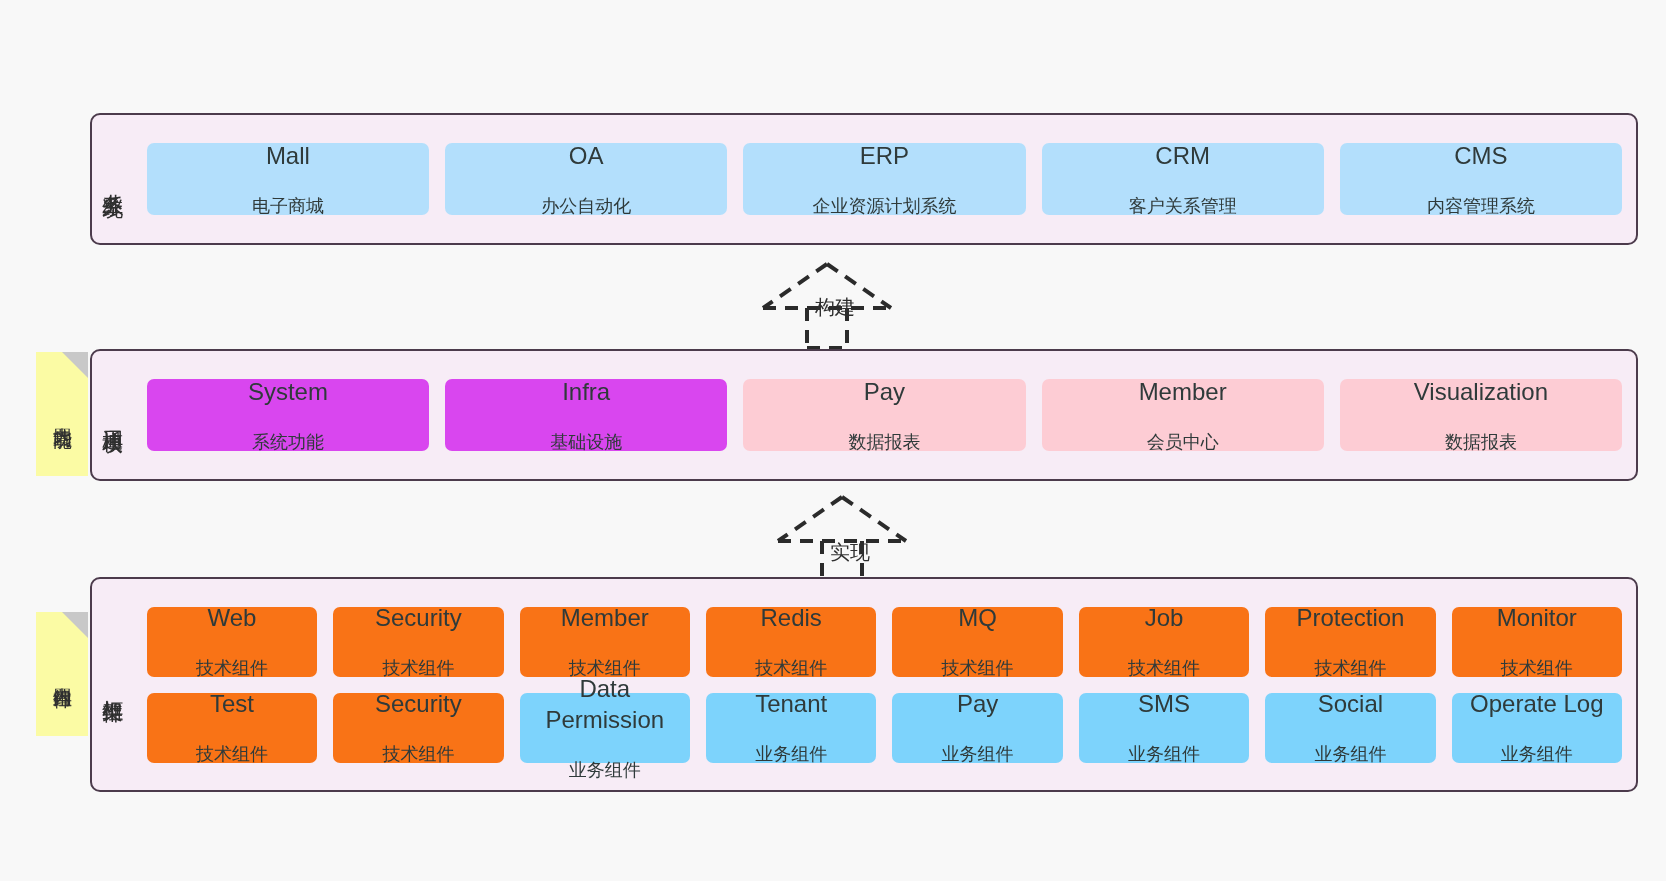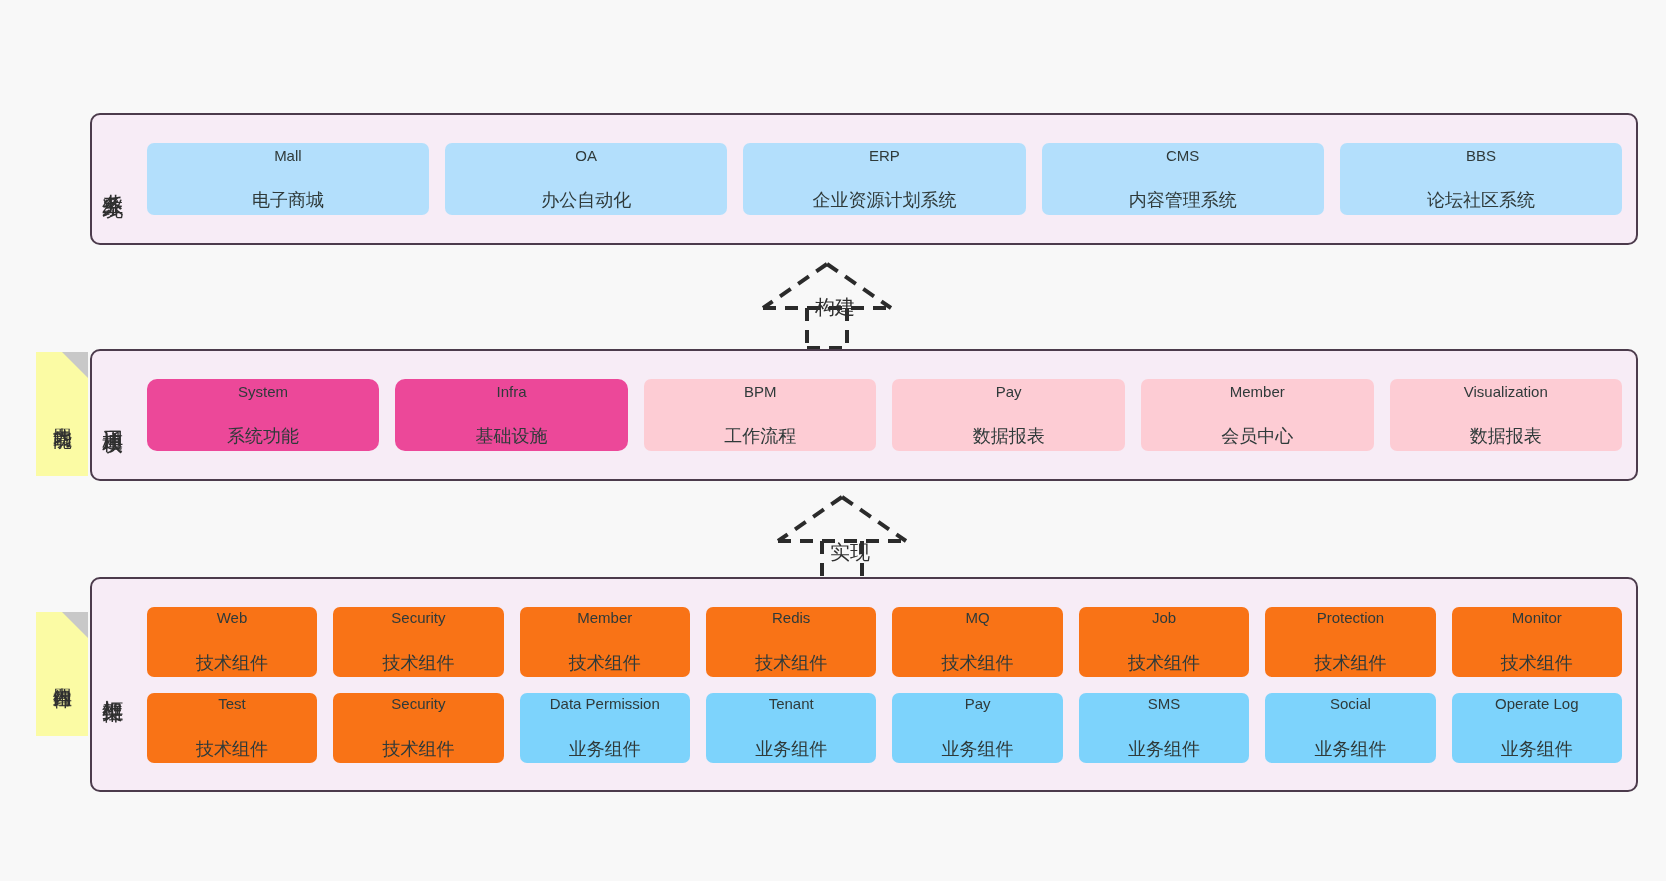--- a/index.html
+++ b/index.html
@@ -71,25 +71,25 @@
     display: flex;
     flex-direction: column;
     align-items: center;
     justify-content: center;
     text-align: center;
     box-sizing: border-box;
     padding: 6px 4px;
     line-height: 1.3;
     user-select: none;
   }
-  .card .t1 { font-size: 15px; color: #2f3a3a; }
+  .card .t1 { font-size: 24px; color: #2f3a3a; }
   .card .t2 { font-size: 18px; color: #2f3a3a; margin-top: 24px; }
 
   .card.blue        { background: #b3dffc; }
-  .card.red         { background: #ec4899; border-radius: 10px; }
+  .card.red         { background: #d946ef; }
   .card.pink        { background: #fdccd4; }
   .card.green       { background: #f97316; }
   .card.lightgreen  { background: #7dd3fc; }
 
   
   #layer-business { left: 90px;  top: 113px; width: 1548px; height: 132px; }
   #layer-common   { left: 90px;  top: 349px; width: 1548px; height: 132px; }
   #layer-framework{ left: 90px;  top: 577px; width: 1548px; height: 215px; }
 
   #layer-business  .layer-body .card { height: 72px; }
@@ -160,26 +160,26 @@
         </div>
         <div class="card blue">
           <span class="t1">OA</span>
           <span class="t2">办公自动化</span>
         </div>
         <div class="card blue">
           <span class="t1">ERP</span>
           <span class="t2">企业资源计划系统</span>
         </div>
         <div class="card blue">
+          <span class="t1">CRM</span>
+          <span class="t2">客户关系管理</span>
+        </div>
+        <div class="card blue">
           <span class="t1">CMS</span>
           <span class="t2">内容管理系统</span>
-        </div>
-        <div class="card blue">
-          <span class="t1">BBS</span>
-          <span class="t2">论坛社区系统</span>
         </div>
       </div>
     </div>
   </div>
 
   <div class="arrow" id="arrow-build">
     <svg width="140" height="92" viewBox="0 0 140 92" aria-hidden="true">
       <path d="M 70 6 L 134 50" fill="none" stroke="#2b2b2b" stroke-width="4" stroke-dasharray="13 9" stroke-linecap="butt"></path>
       <path d="M 70 6 L 6 50" fill="none" stroke="#2b2b2b" stroke-width="4" stroke-dasharray="13 9" stroke-linecap="butt"></path>
       <path d="M 6 50 L 134 50" fill="none" stroke="#2b2b2b" stroke-width="4" stroke-dasharray="13 9" stroke-linecap="butt"></path>
@@ -201,24 +201,20 @@
       <div class="row">
         <div class="card red">
           <span class="t1">System</span>
           <span class="t2">系统功能</span>
         </div>
         <div class="card red">
           <span class="t1">Infra</span>
           <span class="t2">基础设施</span>
         </div>
         <div class="card pink">
-          <span class="t1">BPM</span>
-          <span class="t2">工作流程</span>
-        </div>
-        <div class="card pink">
           <span class="t1">Pay</span>
           <span class="t2">数据报表</span>
         </div>
         <div class="card pink">
           <span class="t1">Member</span>
           <span class="t2">会员中心</span>
         </div>
         <div class="card pink">
           <span class="t1">Visualization</span>
           <span class="t2">数据报表</span>

